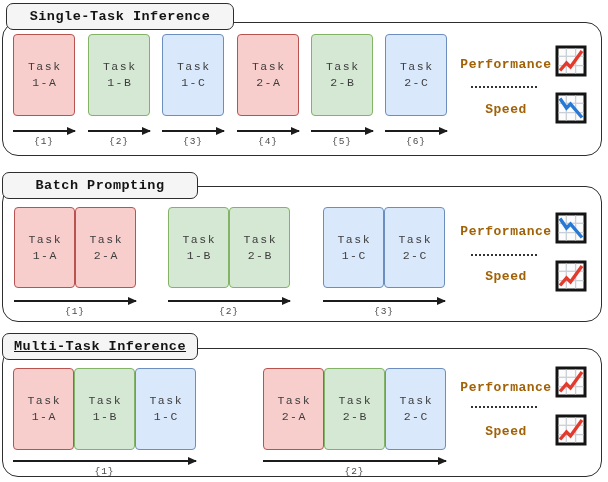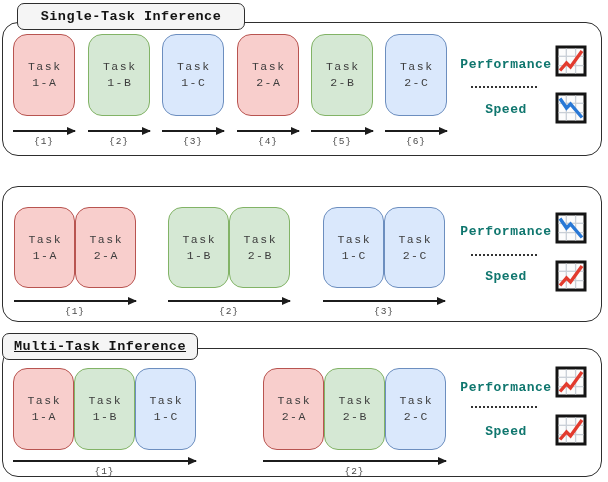--- a/index.html
+++ b/index.html
@@ -2,38 +2,38 @@
 <html><head>
 <meta charset="utf-8">
 <style>
   html,body{margin:0;padding:0;background:#ffffff;}
   #canvas{position:relative;width:608px;height:482px;background:#ffffff;overflow:hidden;
           font-family:"Liberation Mono","DejaVu Sans Mono",monospace;}
   .panel{position:absolute;left:2px;width:600px;border:1.6px solid #2e2e2e;border-radius:16px;background:#ffffff;box-sizing:border-box;}
   .title-box{position:absolute;height:27px;border:1.6px solid #2e2e2e;border-radius:7px;background:#f5f5f5;
              display:flex;align-items:center;justify-content:center;box-sizing:border-box;
              font-weight:bold;font-size:13.5px;letter-spacing:.5px;color:#141414;}
-  .task{position:absolute;border:1.5px solid #888;border-radius:14px;box-sizing:border-box;
+  .task{position:absolute;border:1.5px solid #888;border-radius:4px;box-sizing:border-box;
         display:flex;flex-direction:column;align-items:center;justify-content:center;
         font-size:11.5px;line-height:16px;letter-spacing:1.5px;color:#3d3d3d;text-indent:1.5px;}
   .arrow{position:absolute;height:2px;background:#1c1c1c;}
   .arrow::after{content:"";position:absolute;right:-1px;top:50%;transform:translateY(-50%);
                 width:0;height:0;border-left:9px solid #1c1c1c;border-top:4.5px solid transparent;border-bottom:4.5px solid transparent;}
   .step{position:absolute;font-size:9.5px;letter-spacing:1px;color:#4a4a4a;text-align:center;}
-  .metric{position:absolute;left:446px;width:120px;text-align:center;font-weight:bold;font-size:13px;letter-spacing:.5px;color:#0f766e;}
+  .metric{position:absolute;left:446px;width:120px;text-align:center;font-weight:bold;font-size:13px;letter-spacing:.5px;color:#a16207;}
   .dots{position:absolute;left:471px;width:66px;height:0;border-top:2px dotted #333;}
   .chart-icon{position:absolute;left:555px;width:32px;height:32px;}
 </style>
 </head>
 <body>
 
 <div id="canvas">
 
   <div class="panel" style="top:22px;height:134px;"></div>
-  <div class="title-box" style="left:17px;top:3px;width:228px;">
+  <div class="title-box" style="left:6px;top:3px;width:228px;">
     <span>Single-Task Inference</span>
   </div>
 
   <div class="task" style="left: 13px; top: 34px; width: 62px; height: 82px; background: rgb(248, 206, 204); border-color: rgb(184, 84, 80);">
     <span>Task</span>
     <span>1-A</span>
   </div>
   <div class="task" style="left: 88px; top: 34px; width: 62px; height: 82px; background: rgb(213, 232, 212); border-color: rgb(130, 179, 102);">
     <span>Task</span>
     <span>1-B</span>
@@ -83,20 +83,23 @@
   <svg class="chart-icon" style="top:92px;" viewBox="0 0 32 32">
       <rect x="2" y="2" width="28" height="28" fill="#fcfcfc" stroke="#141414" stroke-width="3"></rect>
       <line x1="11.3" y1="3.5" x2="11.3" y2="28.5" stroke="#c9cfd6" stroke-width="1.3"></line>
       <line x1="20.6" y1="3.5" x2="20.6" y2="28.5" stroke="#c9cfd6" stroke-width="1.3"></line>
       <line x1="3.5" y1="11.3" x2="28.5" y2="11.3" stroke="#c9cfd6" stroke-width="1.3"></line>
       <line x1="3.5" y1="20.6" x2="28.5" y2="20.6" stroke="#c9cfd6" stroke-width="1.3"></line>
       <polyline points="5,6.5 11.5,16 15.5,12 27,25.5" fill="none" stroke="#2878d6" stroke-width="3.4" stroke-linejoin="miter"></polyline>
     </svg>
 
   <div class="panel" style="top:186px;height:136px;"></div>
+  <div class="title-box" style="left:2px;top:172px;width:196px;">
+    <span>Batch Prompting</span>
+  </div>
 
   <div class="task" style="left: 14px; top: 207px; width: 61px; height: 81px; background: rgb(248, 206, 204); border-color: rgb(184, 84, 80);">
     <span>Task</span>
     <span>1-A</span>
   </div>
   <div class="task" style="left: 75px; top: 207px; width: 61px; height: 81px; background: rgb(248, 206, 204); border-color: rgb(184, 84, 80);">
     <span>Task</span>
     <span>2-A</span>
   </div>
   <div class="task" style="left: 168px; top: 207px; width: 61px; height: 81px; background: rgb(213, 232, 212); border-color: rgb(130, 179, 102);">

